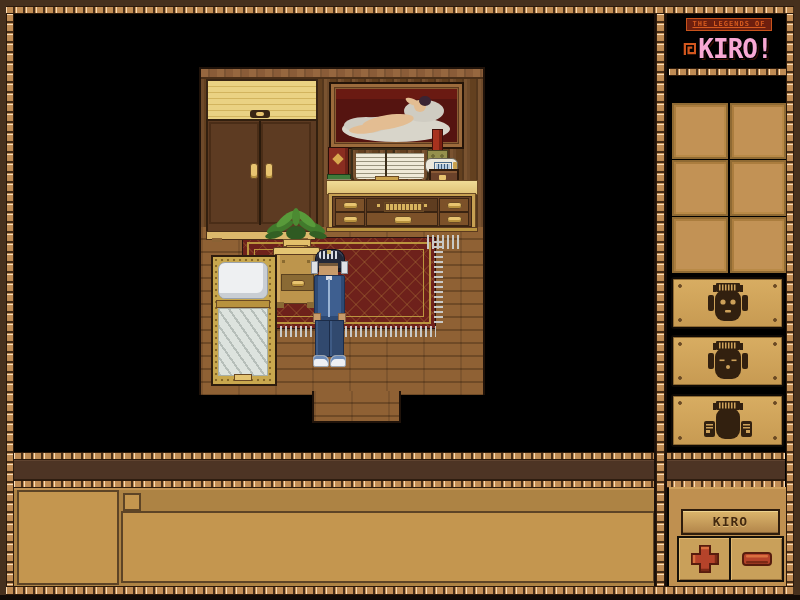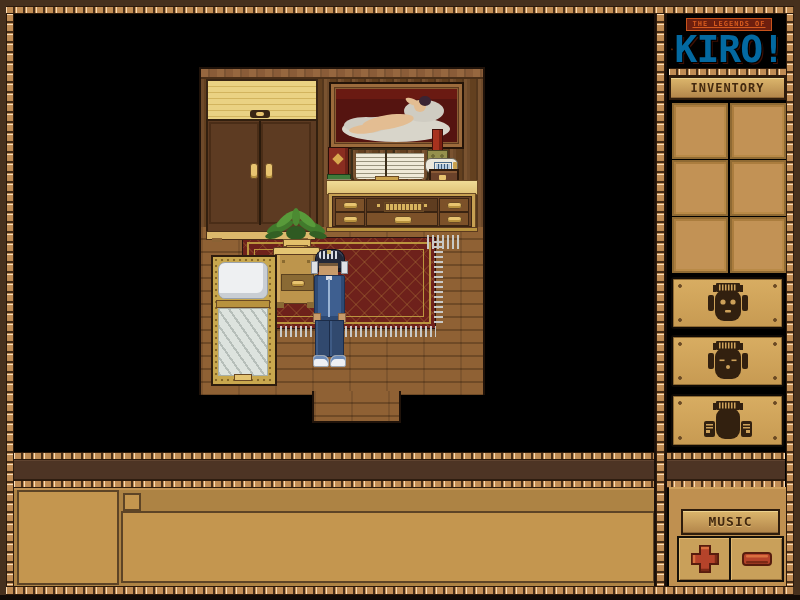--- a/index.html
+++ b/index.html
@@ -11,21 +11,21 @@
     background-image:repeating-linear-gradient(90deg,rgba(255,226,188,.95) 0 1px,rgba(0,0,0,0) 1px 7px,rgba(58,36,18,.9) 7px 9px,rgba(0,0,0,0) 9px 10px);
     box-shadow:inset 0 1px 0 #2c1a0c,inset 0 -1px 0 #2c1a0c;}
   .rope-v{background-color:#c08c54;
     background-image:repeating-linear-gradient(180deg,rgba(255,226,188,.95) 0 1px,rgba(0,0,0,0) 1px 7px,rgba(58,36,18,.9) 7px 9px,rgba(0,0,0,0) 9px 10px);
     box-shadow:inset 1px 0 0 #2c1a0c,inset -1px 0 0 #2c1a0c;}
   .frame-dark{background:#46301d;}
   .band-dark{background:#4d3424;box-shadow:inset 0 1px 0 #5f4330,inset 0 -1px 0 #2e1d10;}
   
   .logo-tagline{background:#6e1f0e;border:1px solid #c8531c;color:#d65a1e;
     font-size:7px;font-weight:bold;letter-spacing:1px;text-align:center;line-height:11px;}
-  .logo-title{color:#0369a1;font-weight:bold;font-size:38px;line-height:34px;letter-spacing:-1px;
+  .logo-title{color:#f9a8d4;font-weight:bold;font-size:26px;line-height:34px;letter-spacing:-1px;
     text-shadow:1px 1px 0 #000,-1px -1px 0 #000,1px -1px 0 #000,-1px 1px 0 #000,2px 2px 0 #401004;}
   .gold-bar{background:linear-gradient(#dcb66c,#b2854a);border:2px solid #2e1c0c;
     box-shadow:inset 0 1px 0 #ecd28e,inset 0 -1px 0 #8a6435;
     color:#43290f;font-weight:bold;text-align:center;}
   .slot{background:#c29255;border:2px solid #8f6a33;box-shadow:inset 2px 2px 0 #ab7d3e,inset -2px -2px 0 #b98a47;}
   .face-btn{background:linear-gradient(#d8ad62,#c79a52);border:2px solid #0f0a06;border-radius:3px;
     box-shadow:inset 0 0 0 1px #8f6a33;display:flex;align-items:center;justify-content:center;
     background-image:radial-gradient(circle at 7px 7px,#6b4a24 1.5px,rgba(0,0,0,0) 2.2px),
                      radial-gradient(circle at calc(100% - 7px) 7px,#6b4a24 1.5px,rgba(0,0,0,0) 2.2px),
                      radial-gradient(circle at 7px calc(100% - 7px),#6b4a24 1.5px,rgba(0,0,0,0) 2.2px),
@@ -249,21 +249,20 @@
       <div class="abs" style="left:2px;top:18px;width:113px;height:34px;display:flex;align-items:center;justify-content:center;gap:2px;">
         <svg width="13" height="13" viewBox="0 0 14 14">
           <path d="M2 13 V1 H13 V11 H6 V5 H10" fill="none" stroke="#d2571e" stroke-width="2.4"></path>
         </svg>
         <span class="logo-title txt">KIRO!</span>
       </div>
     </div>
 
     <div class="abs rope-h" style="left:0;top:54px;width:117px;height:8px;"></div>
 
-    <div class="abs gold-bar txt" style="left:0;top:62px;width:113px;height:20px;font-size:12px;line-height:20px;letter-spacing:1px;">INVENTORY</div>
 
     <div class="abs" style="left:0;top:86px;width:117px;height:176px;background:#000;">
       <div class="abs slot" style="left:3px;top:3px;width:52px;height:52px;"></div>
       <div class="abs slot" style="left:61px;top:3px;width:52px;height:52px;"></div>
       <div class="abs slot" style="left:3px;top:60px;width:52px;height:52px;"></div>
       <div class="abs slot" style="left:61px;top:60px;width:52px;height:52px;"></div>
       <div class="abs slot" style="left:3px;top:117px;width:52px;height:52px;"></div>
       <div class="abs slot" style="left:61px;top:117px;width:52px;height:52px;"></div>
     </div>
 
@@ -336,21 +335,21 @@
               <rect x="2" y="30" width="4" height="3"></rect>
             <rect x="39" y="24" width="7" height="1.5"></rect>
               <rect x="39" y="27" width="7" height="1.5"></rect>
               <rect x="42" y="30" width="4" height="3"></rect>
           </g>
         </svg>
       </div>
     </div>
 
     <div class="abs" style="left:0;top:473px;width:117px;height:99px;background:#bf9050;box-shadow:inset 0 2px 0 #d0a25e;">
-      <div class="abs gold-bar txt" style="left:12px;top:22px;width:95px;height:22px;font-size:13px;line-height:22px;letter-spacing:1px;text-shadow:0 1px 0 #e0bc78;">MUSIC</div>
+      <div class="abs gold-bar txt" style="left:12px;top:22px;width:95px;height:22px;font-size:13px;line-height:22px;letter-spacing:1px;text-shadow:0 1px 0 #e0bc78;">KIRO</div>
       <div class="abs music-cell" style="left:8px;top:49px;width:52px;height:42px;">
         <svg width="28" height="28" viewBox="0 0 28 28">
           <path d="M9 1h10v8h8v10h-8v8H9v-8H1V9h8z" fill="#b5432a" stroke="#571c0e" stroke-width="2"></path>
           <path d="M10 3h8 M3 10v8" stroke="#d96f3f" stroke-width="2.5"></path>
           <path d="M10 25h8 M25 10v8" stroke="#7c2a16" stroke-width="2.5"></path>
         </svg>
       </div>
       <div class="abs music-cell" style="left:60px;top:49px;width:51px;height:42px;">
         <svg width="30" height="14" viewBox="0 0 30 14">
           <rect x="1" y="1" width="28" height="12" rx="3" fill="#b5432a" stroke="#571c0e" stroke-width="2"></rect>

